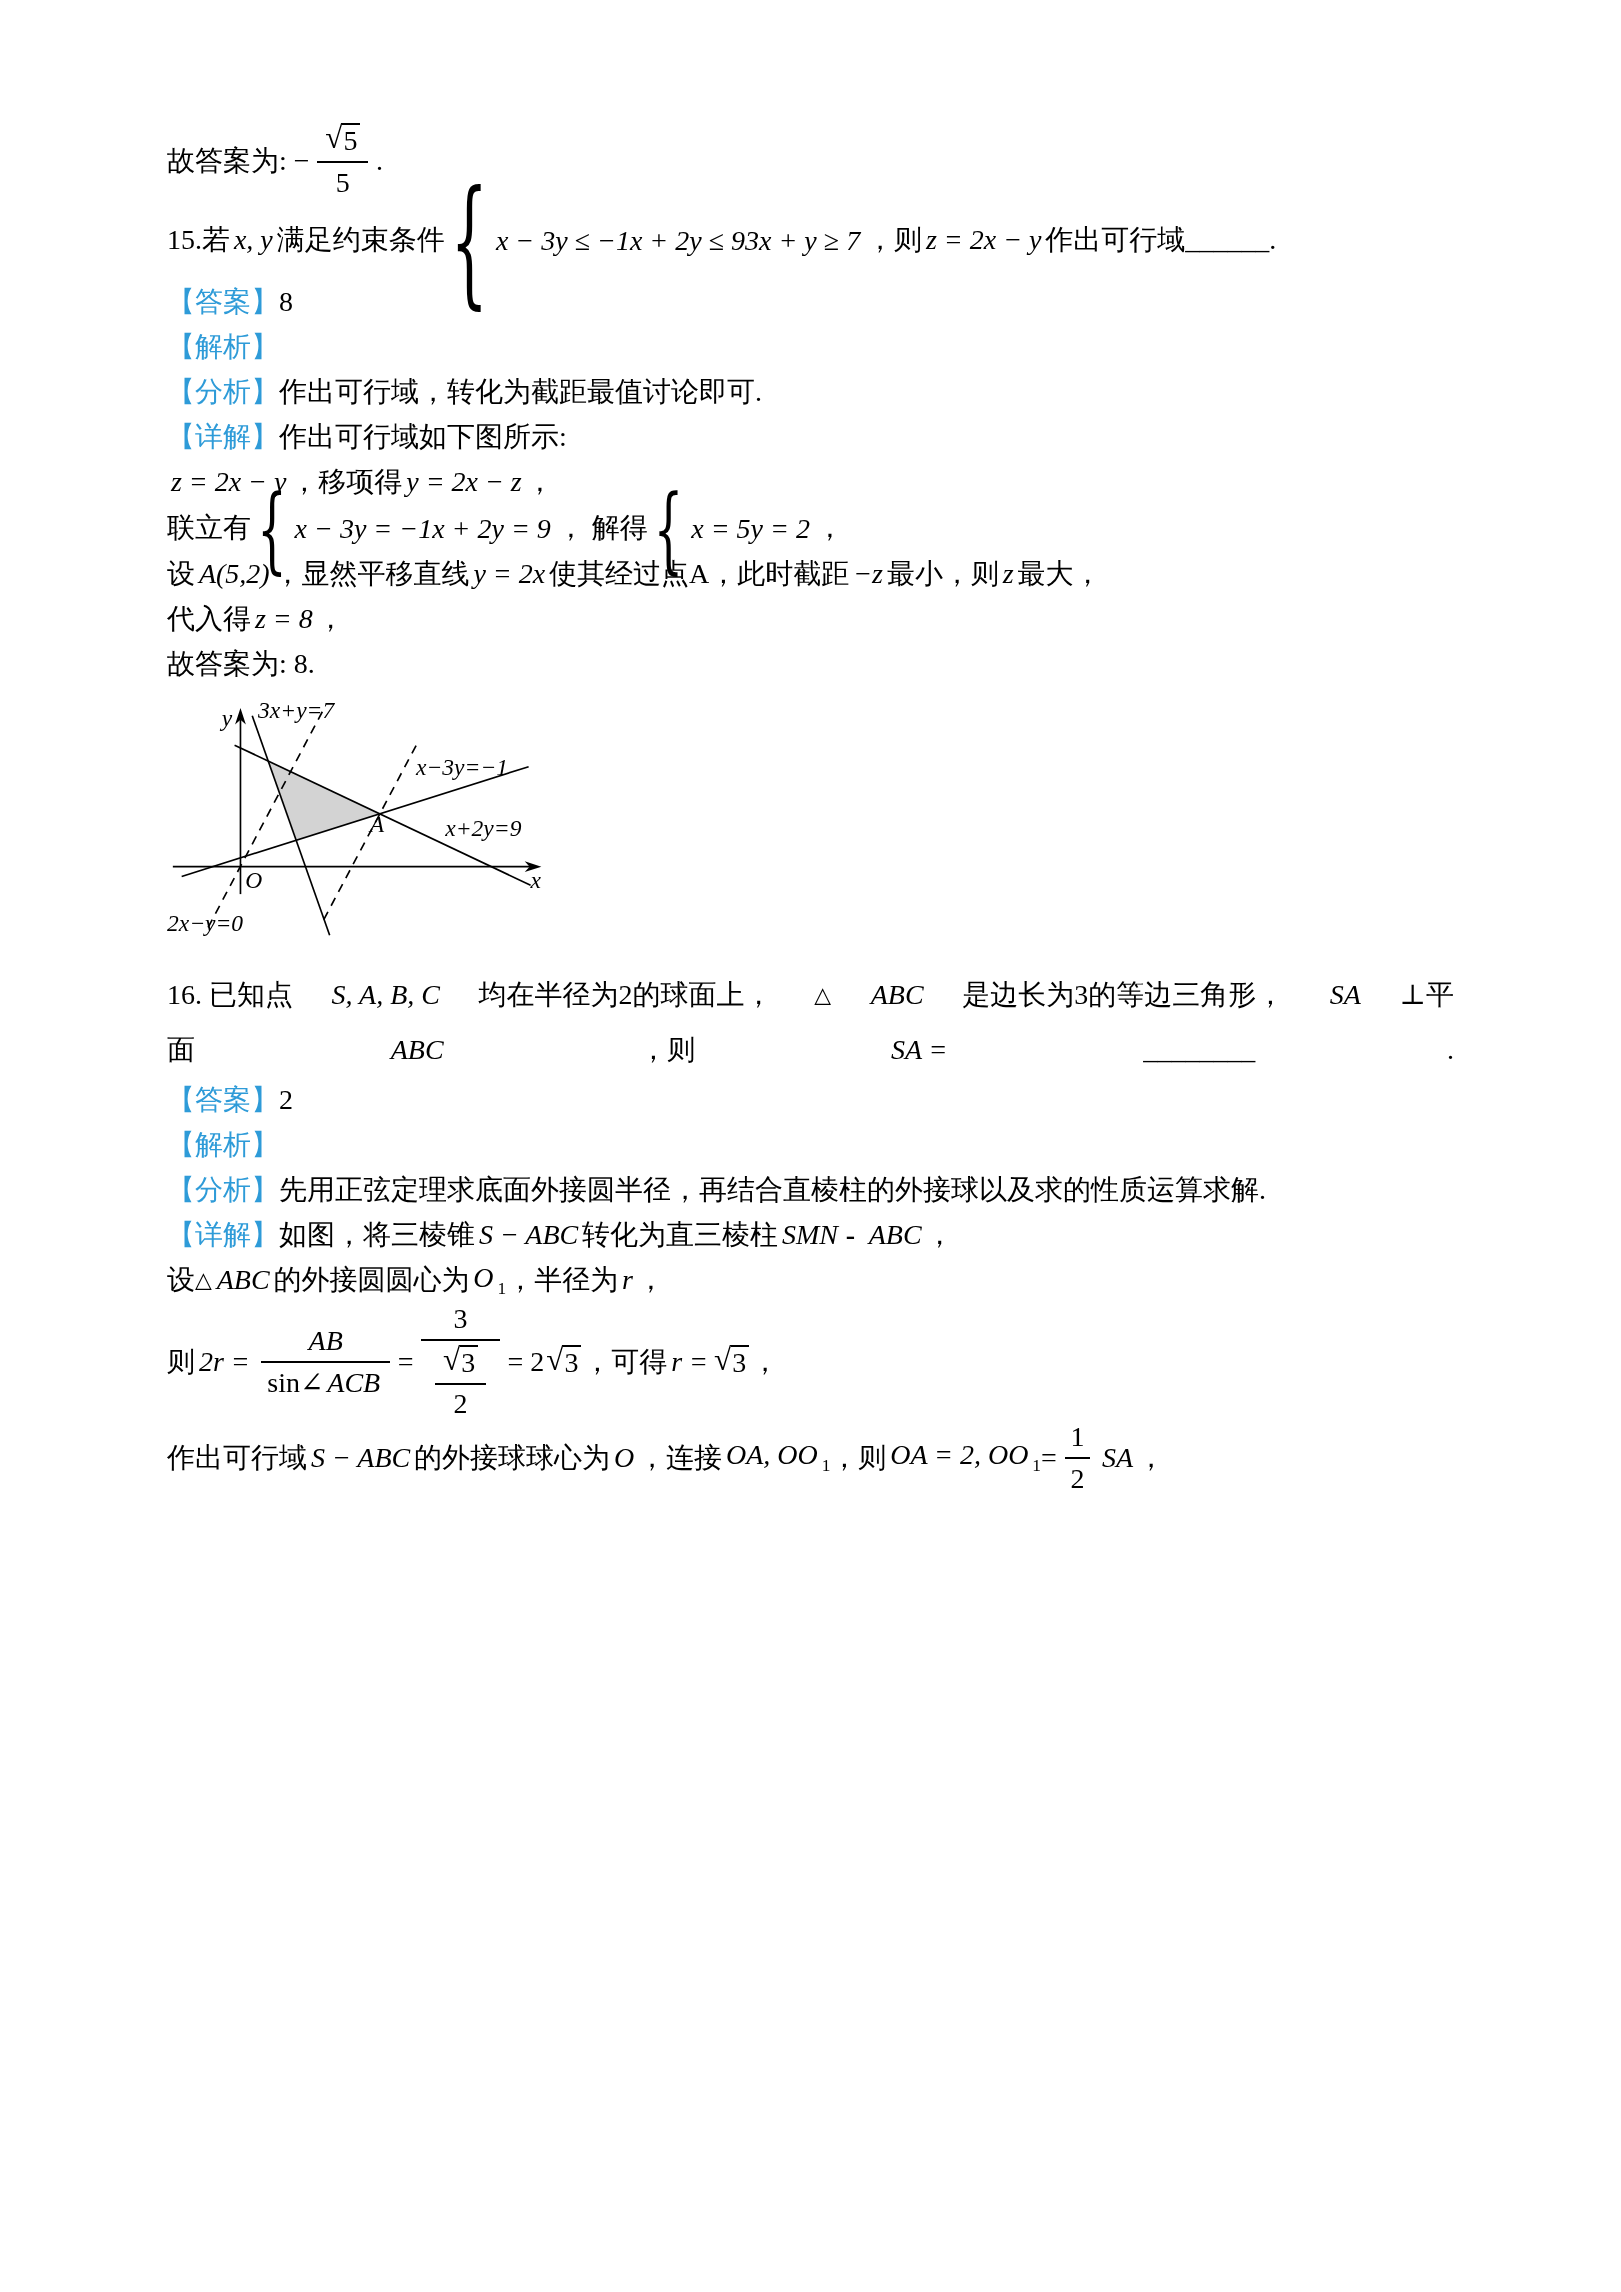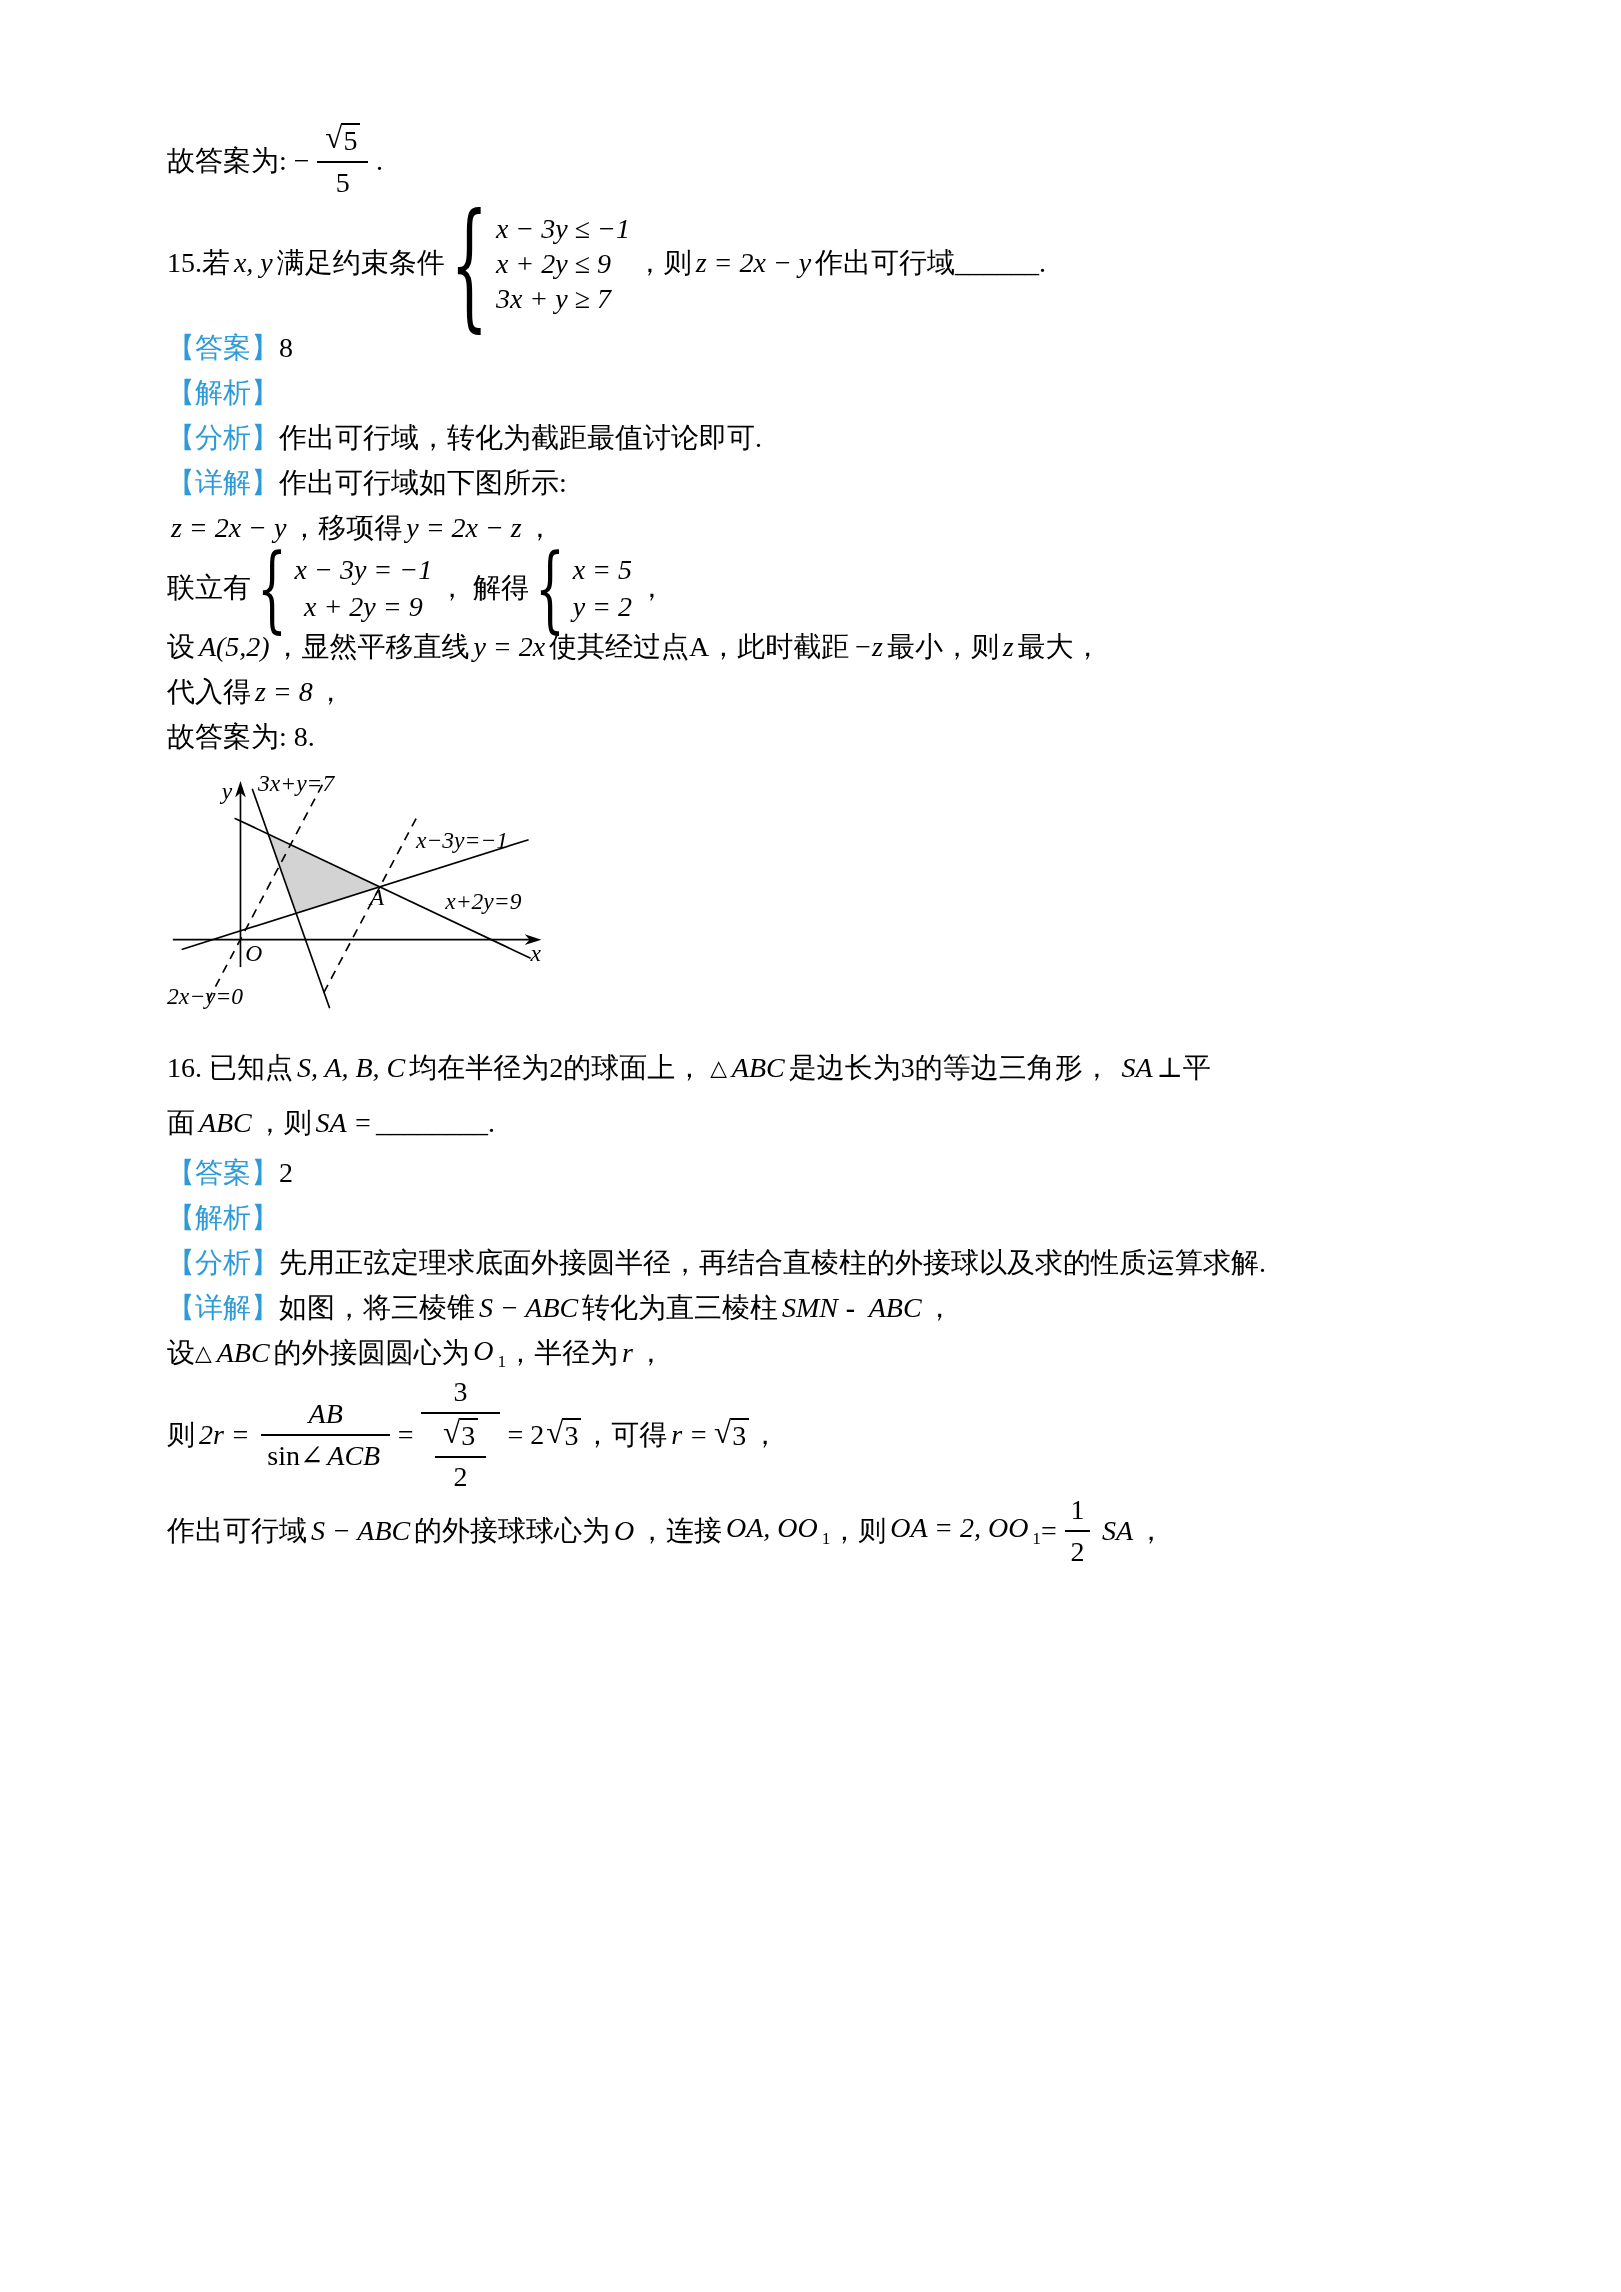--- a/index.html
+++ b/index.html
@@ -12,28 +12,28 @@
   .page{padding:123px 167px 0 167px;}
   .line{display:flex;align-items:center;min-height:45px;margin:0;flex-wrap:nowrap;}
   .line>*{white-space:pre;}
   .zh{font-style:normal;}
   .m{font-style:italic;margin:0 3.9px;}
   .rm{font-style:normal;}
   .blue{color:var(--blue);}
   .mb12{margin-bottom:11.8px;}
   .mb10{margin-bottom:9.8px;}
   .mb6{margin-bottom:13px;}
-  .q16l{min-height:55px;}
+  .q16l{min-height:55px;justify-content:space-between;}
   .mgroup{white-space:pre;}
   .mgroup sub{font-size:0.62em;font-style:normal;}
   .cases{display:inline-flex;align-items:center;margin:0 5.9px;}
   .brace{display:inline-block;font-family:"DejaVu Serif",serif;line-height:1;font-style:normal;}
   .b3{font-size:59px;transform:scaleY(2.35);}
   .b2{font-size:47px;transform:scaleY(2.0);}
-  .rows{display:inline-flex;flex-direction:column;margin-left:7.8px;}
+  .rows{display:inline-flex;flex-direction:row;margin-left:7.8px;}
   .rows3 .m{line-height:35px;margin:0;text-align:left;}
   .rows2 .m{line-height:37px;margin:0;text-align:center;}
   .frac{display:inline-flex;flex-direction:column;align-items:center;margin:0 7.8px;text-align:center;}
   .frac .fn,.frac .fd{padding:0 5.9px;line-height:1.15;display:inline-flex;align-items:flex-end;justify-content:center;}
   .frac .bar{align-self:stretch;border-top:2.2px solid #000;margin:3.9px 0;height:0;}
   .sqrt{display:inline-flex;align-items:flex-start;margin:0 2px;}
   .rsign{line-height:1;font-size:1.12em;transform:translateY(-1px);font-style:normal;}
   .rad{border-top:2px solid #000;line-height:1.15;padding:0 2.9px 0 1px;}
   .tri{font-size:0.78em;margin-right:1px;font-style:normal;}
   .bold-dash{font-weight:bold;margin:0 9.8px 0 3.9px;font-style:normal;}

